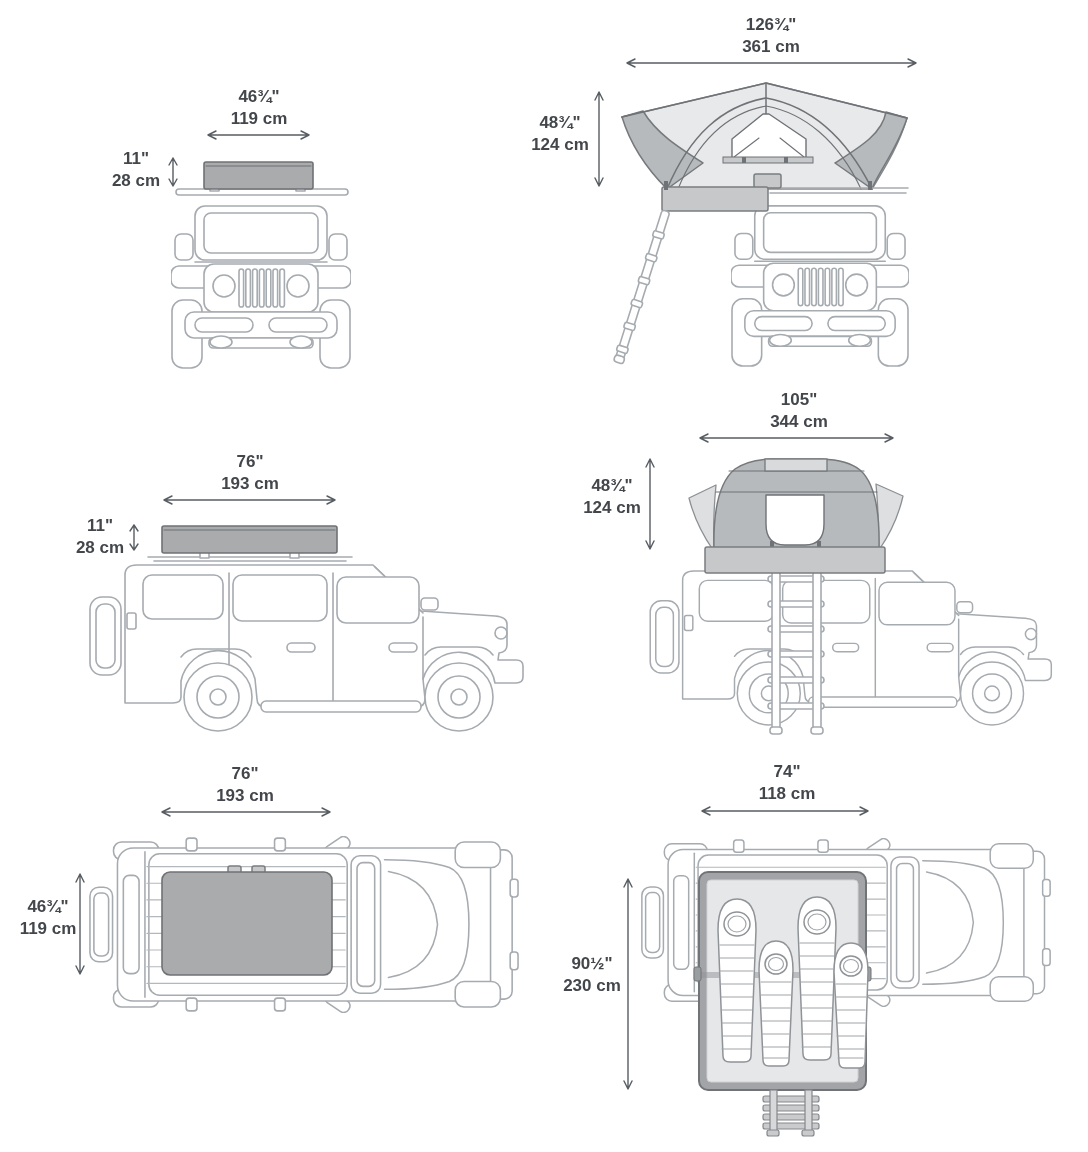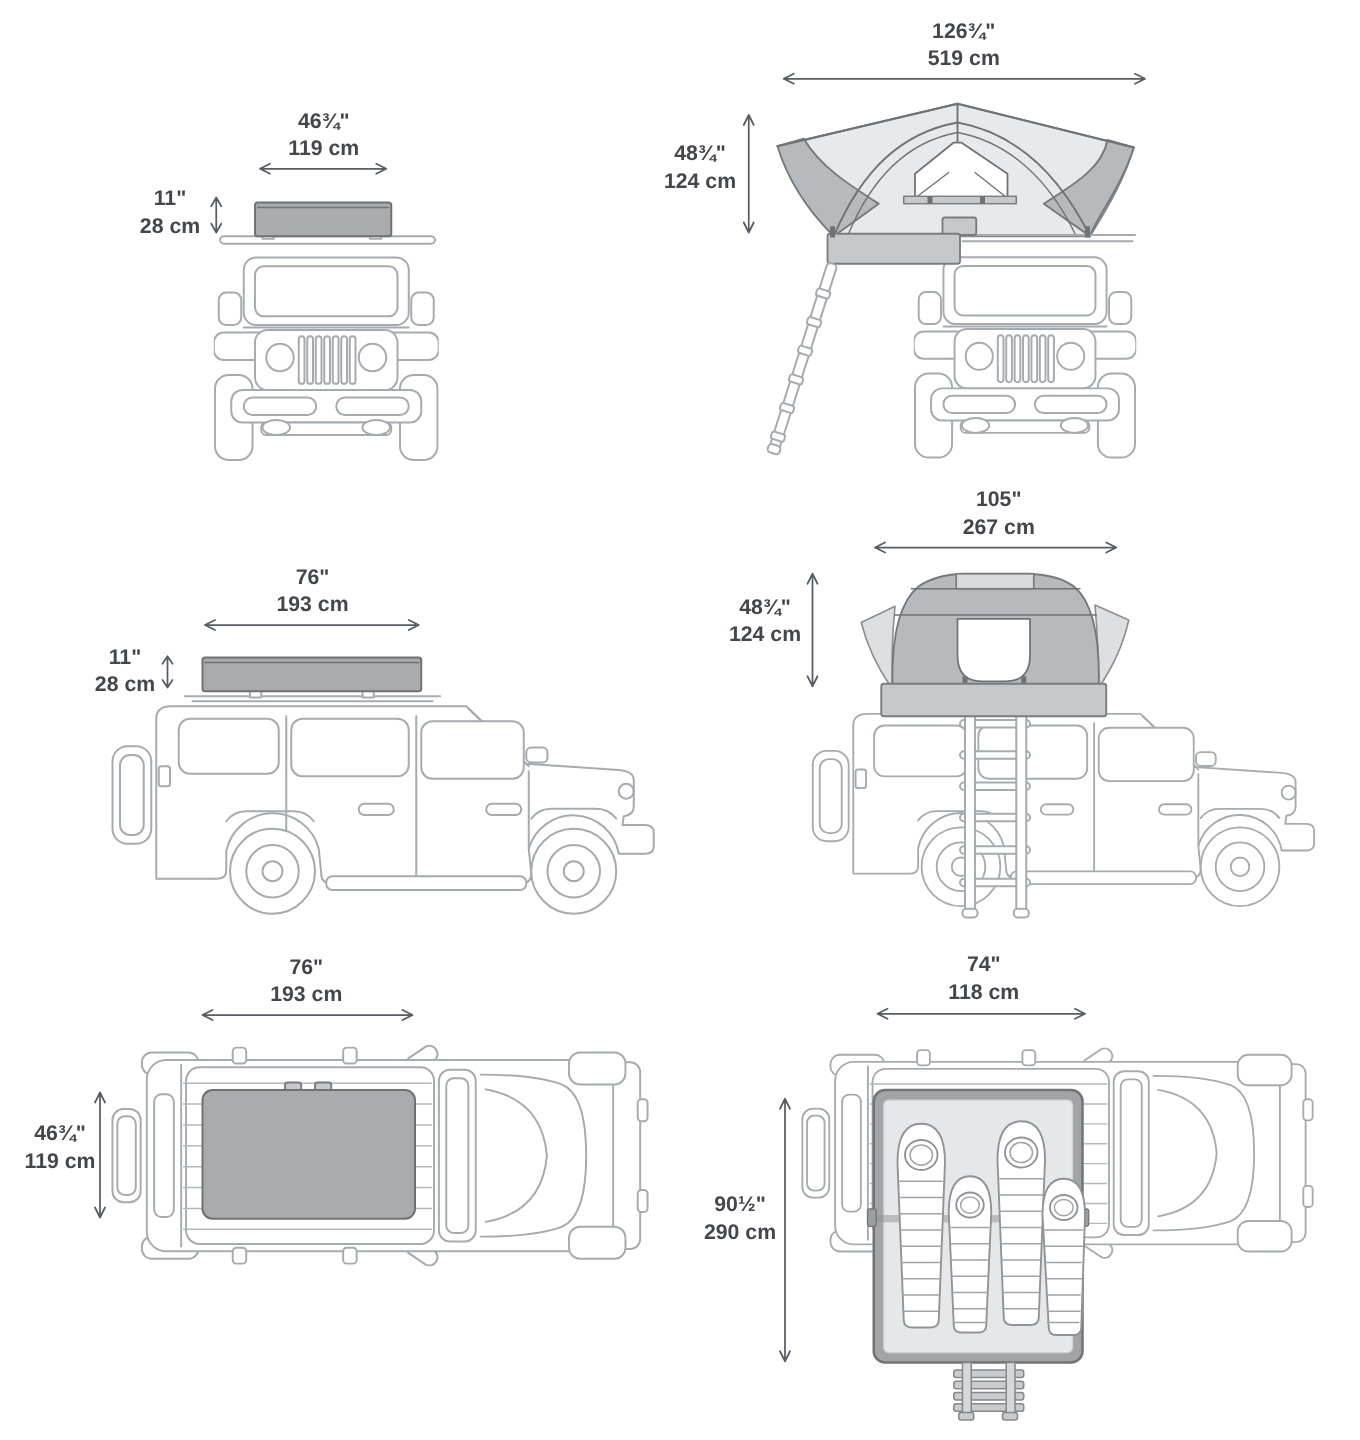--- a/index.html
+++ b/index.html
@@ -297,52 +297,52 @@
   <div class="dim" style="left:259px;top:86px">
     <div>46¾"</div>
     <div>119 cm</div>
   </div>
   <div class="dim" style="left:136px;top:148px">
     <div>11"</div>
     <div>28 cm</div>
   </div>
   <div class="dim" style="left:771px;top:14px">
     <div>126¾"</div>
-    <div>519 cm</div>
+    <div>361 cm</div>
   </div>
   <div class="dim" style="left:560px;top:112px">
     <div>48¾"</div>
     <div>124 cm</div>
   </div>
   <div class="dim" style="left:250px;top:451px">
     <div>76"</div>
     <div>193 cm</div>
   </div>
   <div class="dim" style="left:100px;top:515px">
     <div>11"</div>
     <div>28 cm</div>
   </div>
   <div class="dim" style="left:799px;top:389px">
     <div>105"</div>
-    <div>267 cm</div>
+    <div>344 cm</div>
   </div>
   <div class="dim" style="left:612px;top:475px">
     <div>48¾"</div>
     <div>124 cm</div>
   </div>
   <div class="dim" style="left:245px;top:763px">
     <div>76"</div>
     <div>193 cm</div>
   </div>
   <div class="dim" style="left:48px;top:896px">
     <div>46¾"</div>
     <div>119 cm</div>
   </div>
   <div class="dim" style="left:787px;top:761px">
     <div>74"</div>
     <div>118 cm</div>
   </div>
   <div class="dim" style="left:592px;top:953px">
     <div>90½"</div>
-    <div>290 cm</div>
+    <div>230 cm</div>
   </div>
 
 </div>
 
 </body></html>

